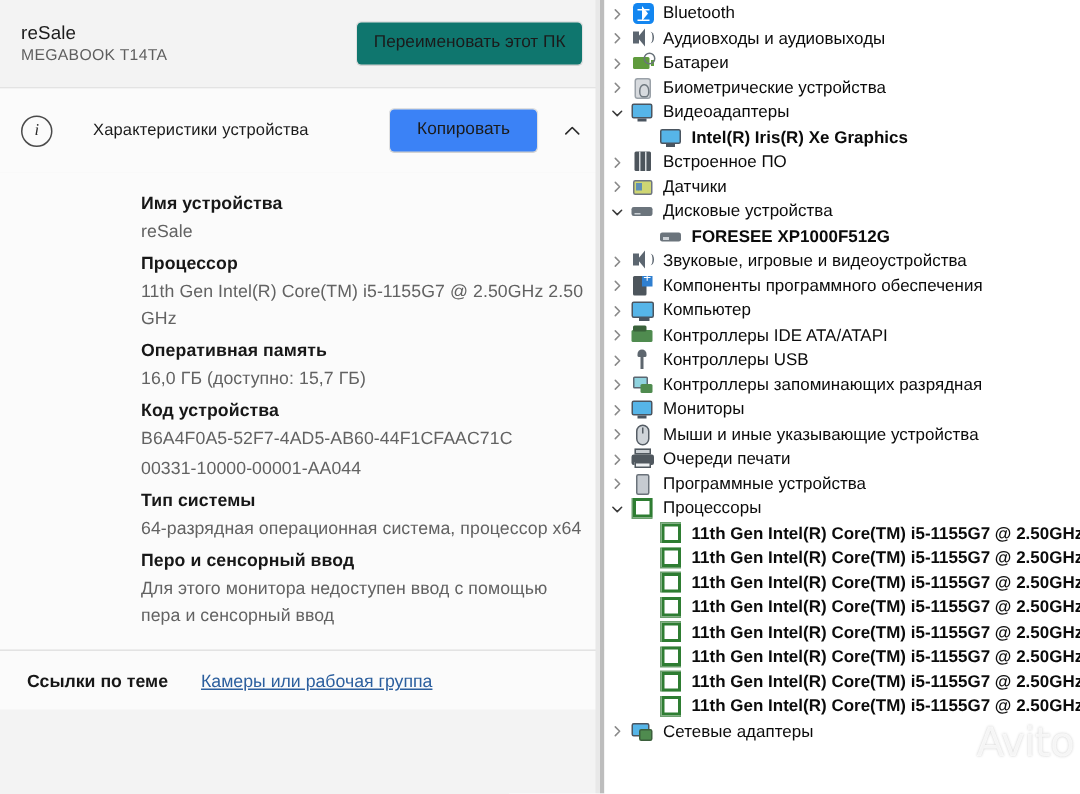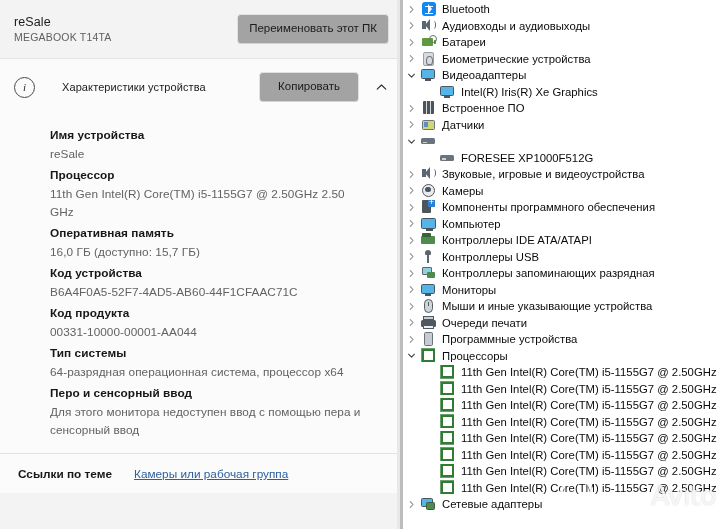--- a/index.html
+++ b/index.html
@@ -53,21 +53,21 @@
     line-height: 15px;
     letter-spacing: 0.1px;
   }
   .pc-model {
     font-size: 10.5px;
     color: #5e5e5e;
     line-height: 14px;
     letter-spacing: 0.2px;
   }
   .rename-btn {
-    background: #a3a3a3;
+    background: #0f766e;
     border: 1px solid #e1e1e1;
     border-bottom-color: #d3d3d3;
     border-radius: 4px;
     font-size: 11.5px;
     color: #1b1b1b;
     padding: 7px 11px 8px 11px;
     line-height: 13px;
     font-family: "Liberation Sans", sans-serif;
     white-space: nowrap;
   }
@@ -101,21 +101,21 @@
     line-height: 1;
   }
   .spec-header-label {
     flex: 1 1 auto;
     font-size: 11px;
     color: #1b1b1b;
     padding-left: 27px;
     letter-spacing: 0.1px;
   }
   .copy-btn {
-    background: #a3a3a3;
+    background: #3b82f6;
     border: 1px solid #e0e0e0;
     border-bottom-color: #d2d2d2;
     border-radius: 4px;
     font-size: 11.5px;
     color: #1b1b1b;
     padding: 7px 18px 8px 18px;
     line-height: 13px;
     font-family: "Liberation Sans", sans-serif;
     white-space: nowrap;
     margin-right: 10px;
@@ -126,21 +126,21 @@
     flex: 0 0 auto;
   }
   .chev-up svg { display: block; }
 
   
   .spec-body {
     background: #fbfbfb;
     padding: 10px 14px 12px 50px;
     box-sizing: border-box;
   }
-  .spec-row { margin-bottom: 0px; }
+  .spec-row { margin-bottom: 0px; margin-left: 44px; }
   .spec-key {
     font-size: 11.8px;
     color: #171717;
     font-weight: 700;
     line-height: 20px;
     letter-spacing: 0.05px;
   }
   .spec-val {
     font-size: 11.8px;
     color: #626262;
@@ -218,21 +218,21 @@
     position: relative;
     margin-right: 5px;
   }
   .tlabel {
     font-size: 11.3px;
     color: #0b0b0b;
     line-height: 16px;
     letter-spacing: 0.02px;
     font-family: "Liberation Sans", sans-serif;
   }
-  .tnode.lvl2 { padding-left: 19px; }
+  .tnode.lvl2 { padding-left: 19px; font-weight: bold; }
 
   
   .ic { position: absolute; }
 
   
   .ic-bt {
     left: 2px; top: 1px; width: 14px; height: 14px;
     border-radius: 3px;
     background: #1386f0;
   }
@@ -567,21 +567,20 @@
           </div>
           <div class="spec-row">
             <div class="spec-key">Оперативная память</div>
             <div class="spec-val">16,0 ГБ (доступно: 15,7 ГБ)</div>
           </div>
           <div class="spec-row">
             <div class="spec-key">Код устройства</div>
             <div class="spec-val">B6A4F0A5-52F7-4AD5-AB60-44F1CFAAC71C</div>
           </div>
           <div class="spec-row">
-            <div class="spec-key">Код продукта</div>
             <div class="spec-val">00331-10000-00001-AA044</div>
           </div>
           <div class="spec-row">
             <div class="spec-key">Тип системы</div>
             <div class="spec-val">64-разрядная операционная система, процессор x64</div>
           </div>
           <div class="spec-row">
             <div class="spec-key">Перо и сенсорный ввод</div>
             <div class="spec-val">Для этого монитора недоступен ввод с помощью пера и сенсорный ввод</div>
           </div>
@@ -692,20 +691,21 @@
         </div>
         <div class="tnode">
           <span class="tchev">
             <svg width="9" height="9" viewBox="0 0 9 9">
               <path fill="none" stroke="#3a3a3a" stroke-width="1.05" stroke-linecap="round" stroke-linejoin="round" d="M1.6 3.2 L4.5 6.1 L7.4 3.2"></path>
             </svg>
           </span>
           <span class="ticon">
             <span class="ic ic-disk"></span>
           </span>
+          <span class="tlabel">Дисковые устройства</span>
         </div>
         <div class="tnode lvl2">
           <span class="tchev blank"></span>
           <span class="ticon">
             <span class="ic ic-disk"></span>
           </span>
           <span class="tlabel">FORESEE XP1000F512G</span>
         </div>
         <div class="tnode">
           <span class="tchev">
@@ -720,31 +720,20 @@
           </span>
           <span class="tlabel">Звуковые, игровые и видеоустройства</span>
         </div>
         <div class="tnode">
           <span class="tchev">
             <svg width="9" height="9" viewBox="0 0 9 9">
               <path fill="none" stroke="#8a8a8a" stroke-width="1.05" stroke-linecap="round" stroke-linejoin="round" d="M3.2 1.6 L6.1 4.5 L3.2 7.4"></path>
             </svg>
           </span>
           <span class="ticon">
-            <span class="ic ic-cam"></span>
-          </span>
-          <span class="tlabel">Камеры</span>
-        </div>
-        <div class="tnode">
-          <span class="tchev">
-            <svg width="9" height="9" viewBox="0 0 9 9">
-              <path fill="none" stroke="#8a8a8a" stroke-width="1.05" stroke-linecap="round" stroke-linejoin="round" d="M3.2 1.6 L6.1 4.5 L3.2 7.4"></path>
-            </svg>
-          </span>
-          <span class="ticon">
             <span class="ic ic-swc"></span>
             <span class="ic ic-swc-badge"></span>
           </span>
           <span class="tlabel">Компоненты программного обеспечения</span>
         </div>
         <div class="tnode">
           <span class="tchev">
             <svg width="9" height="9" viewBox="0 0 9 9">
               <path fill="none" stroke="#8a8a8a" stroke-width="1.05" stroke-linecap="round" stroke-linejoin="round" d="M3.2 1.6 L6.1 4.5 L3.2 7.4"></path>
             </svg>

